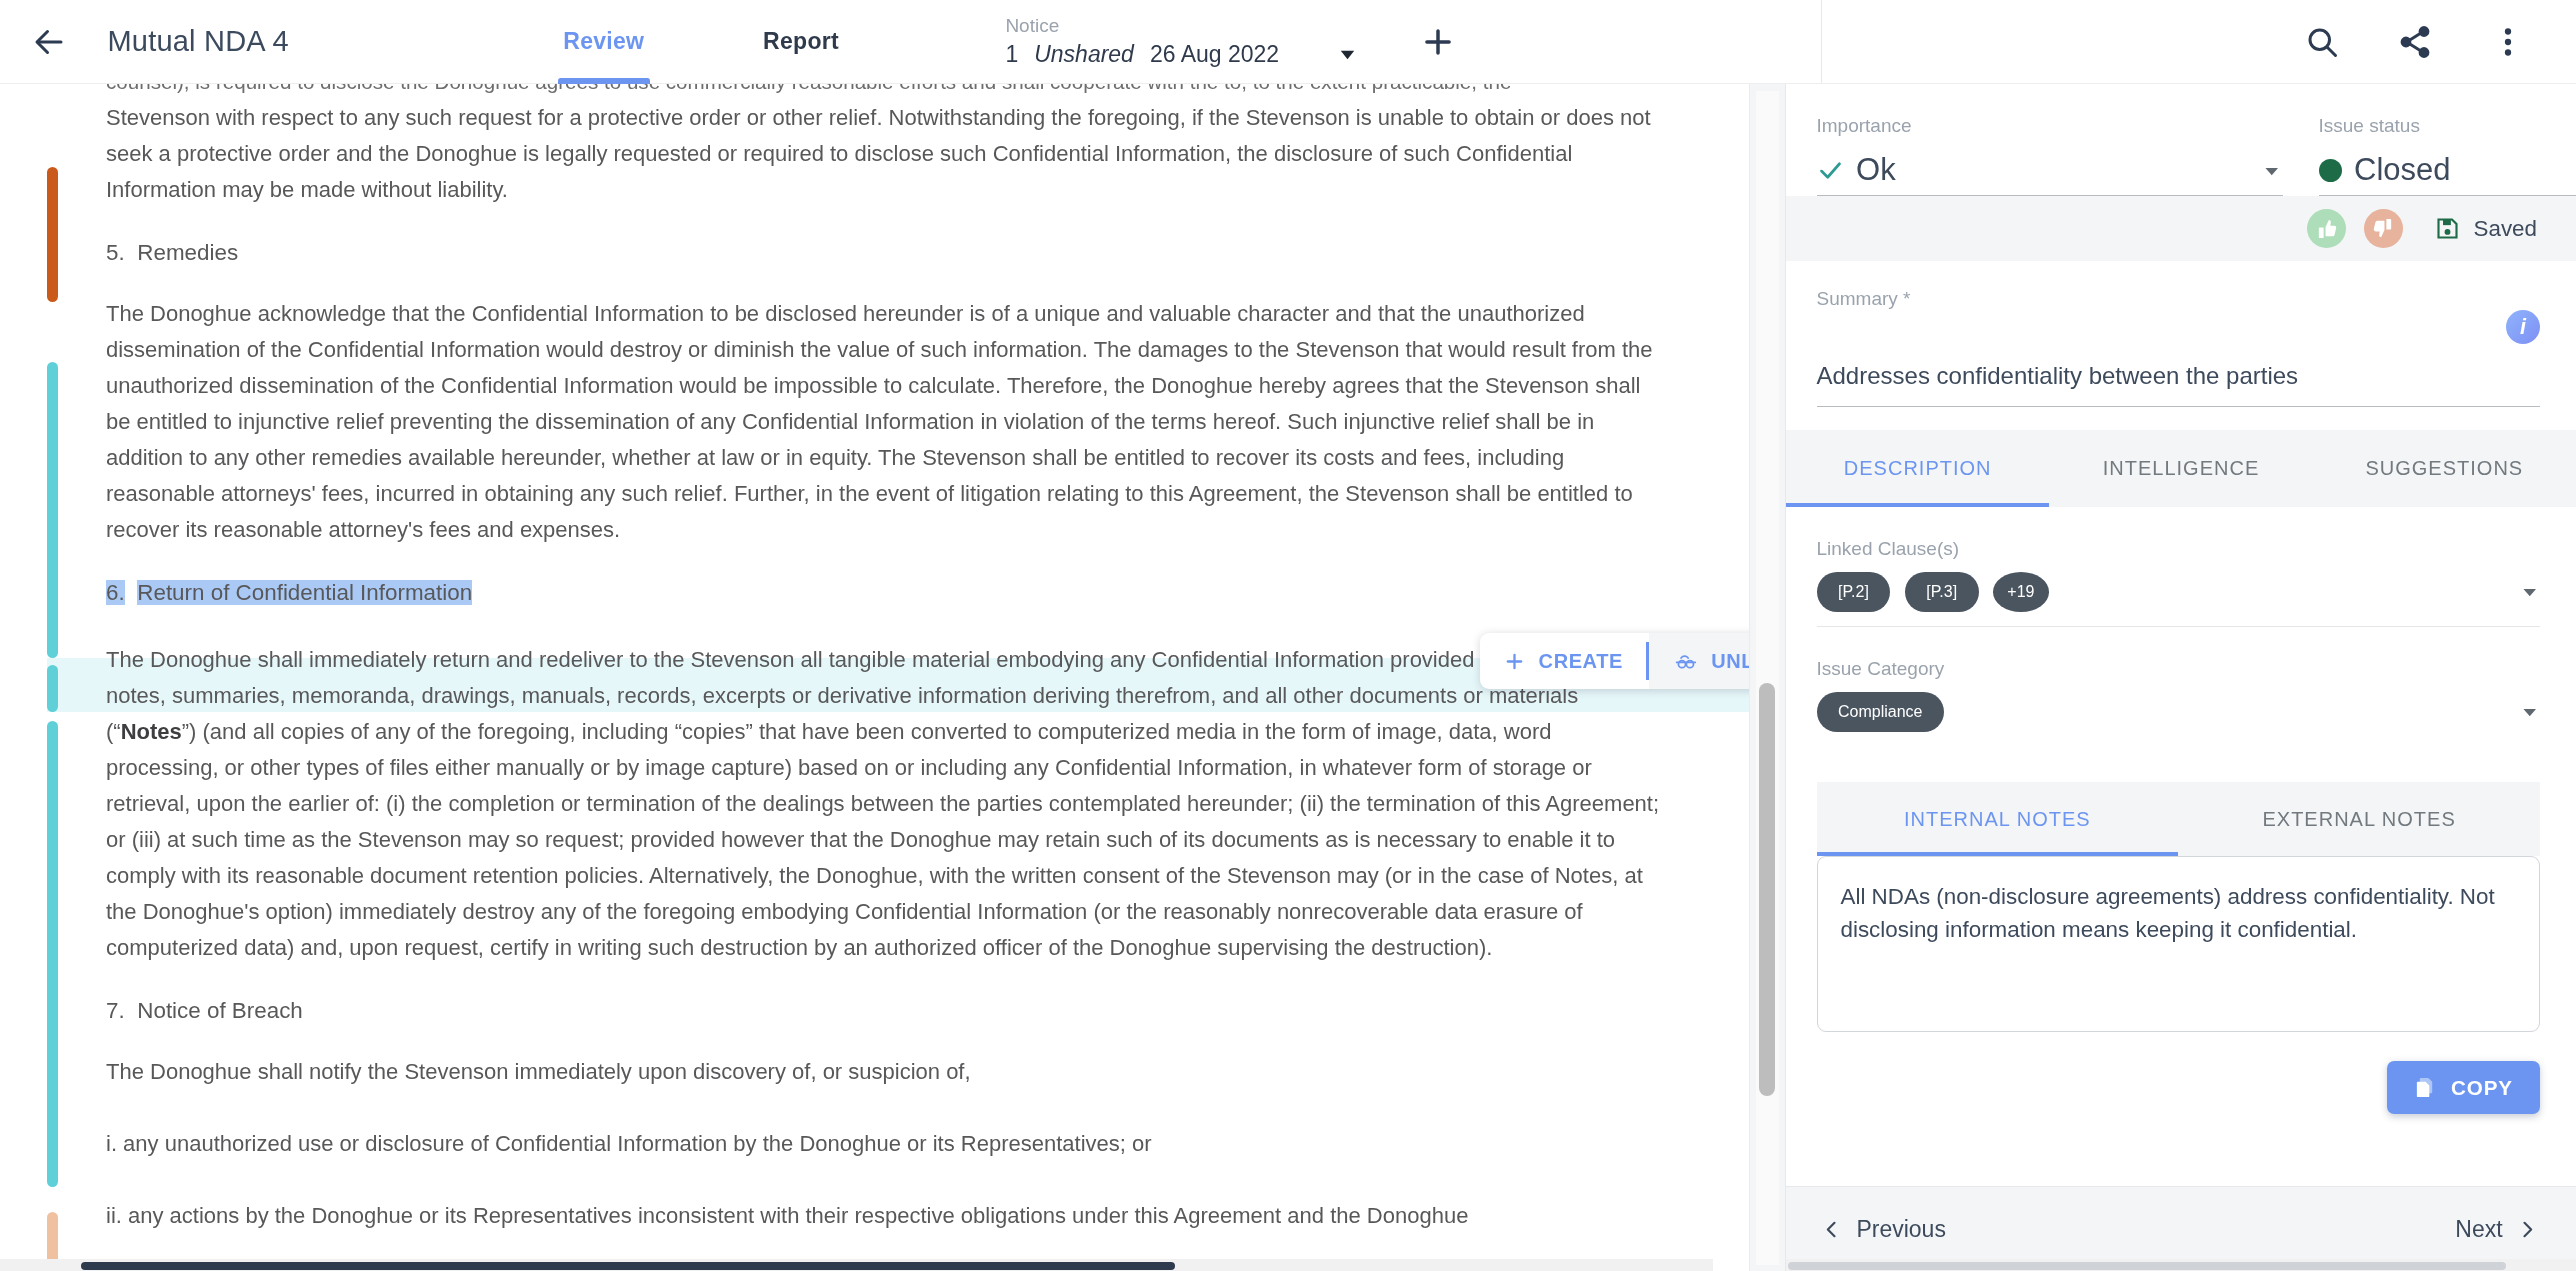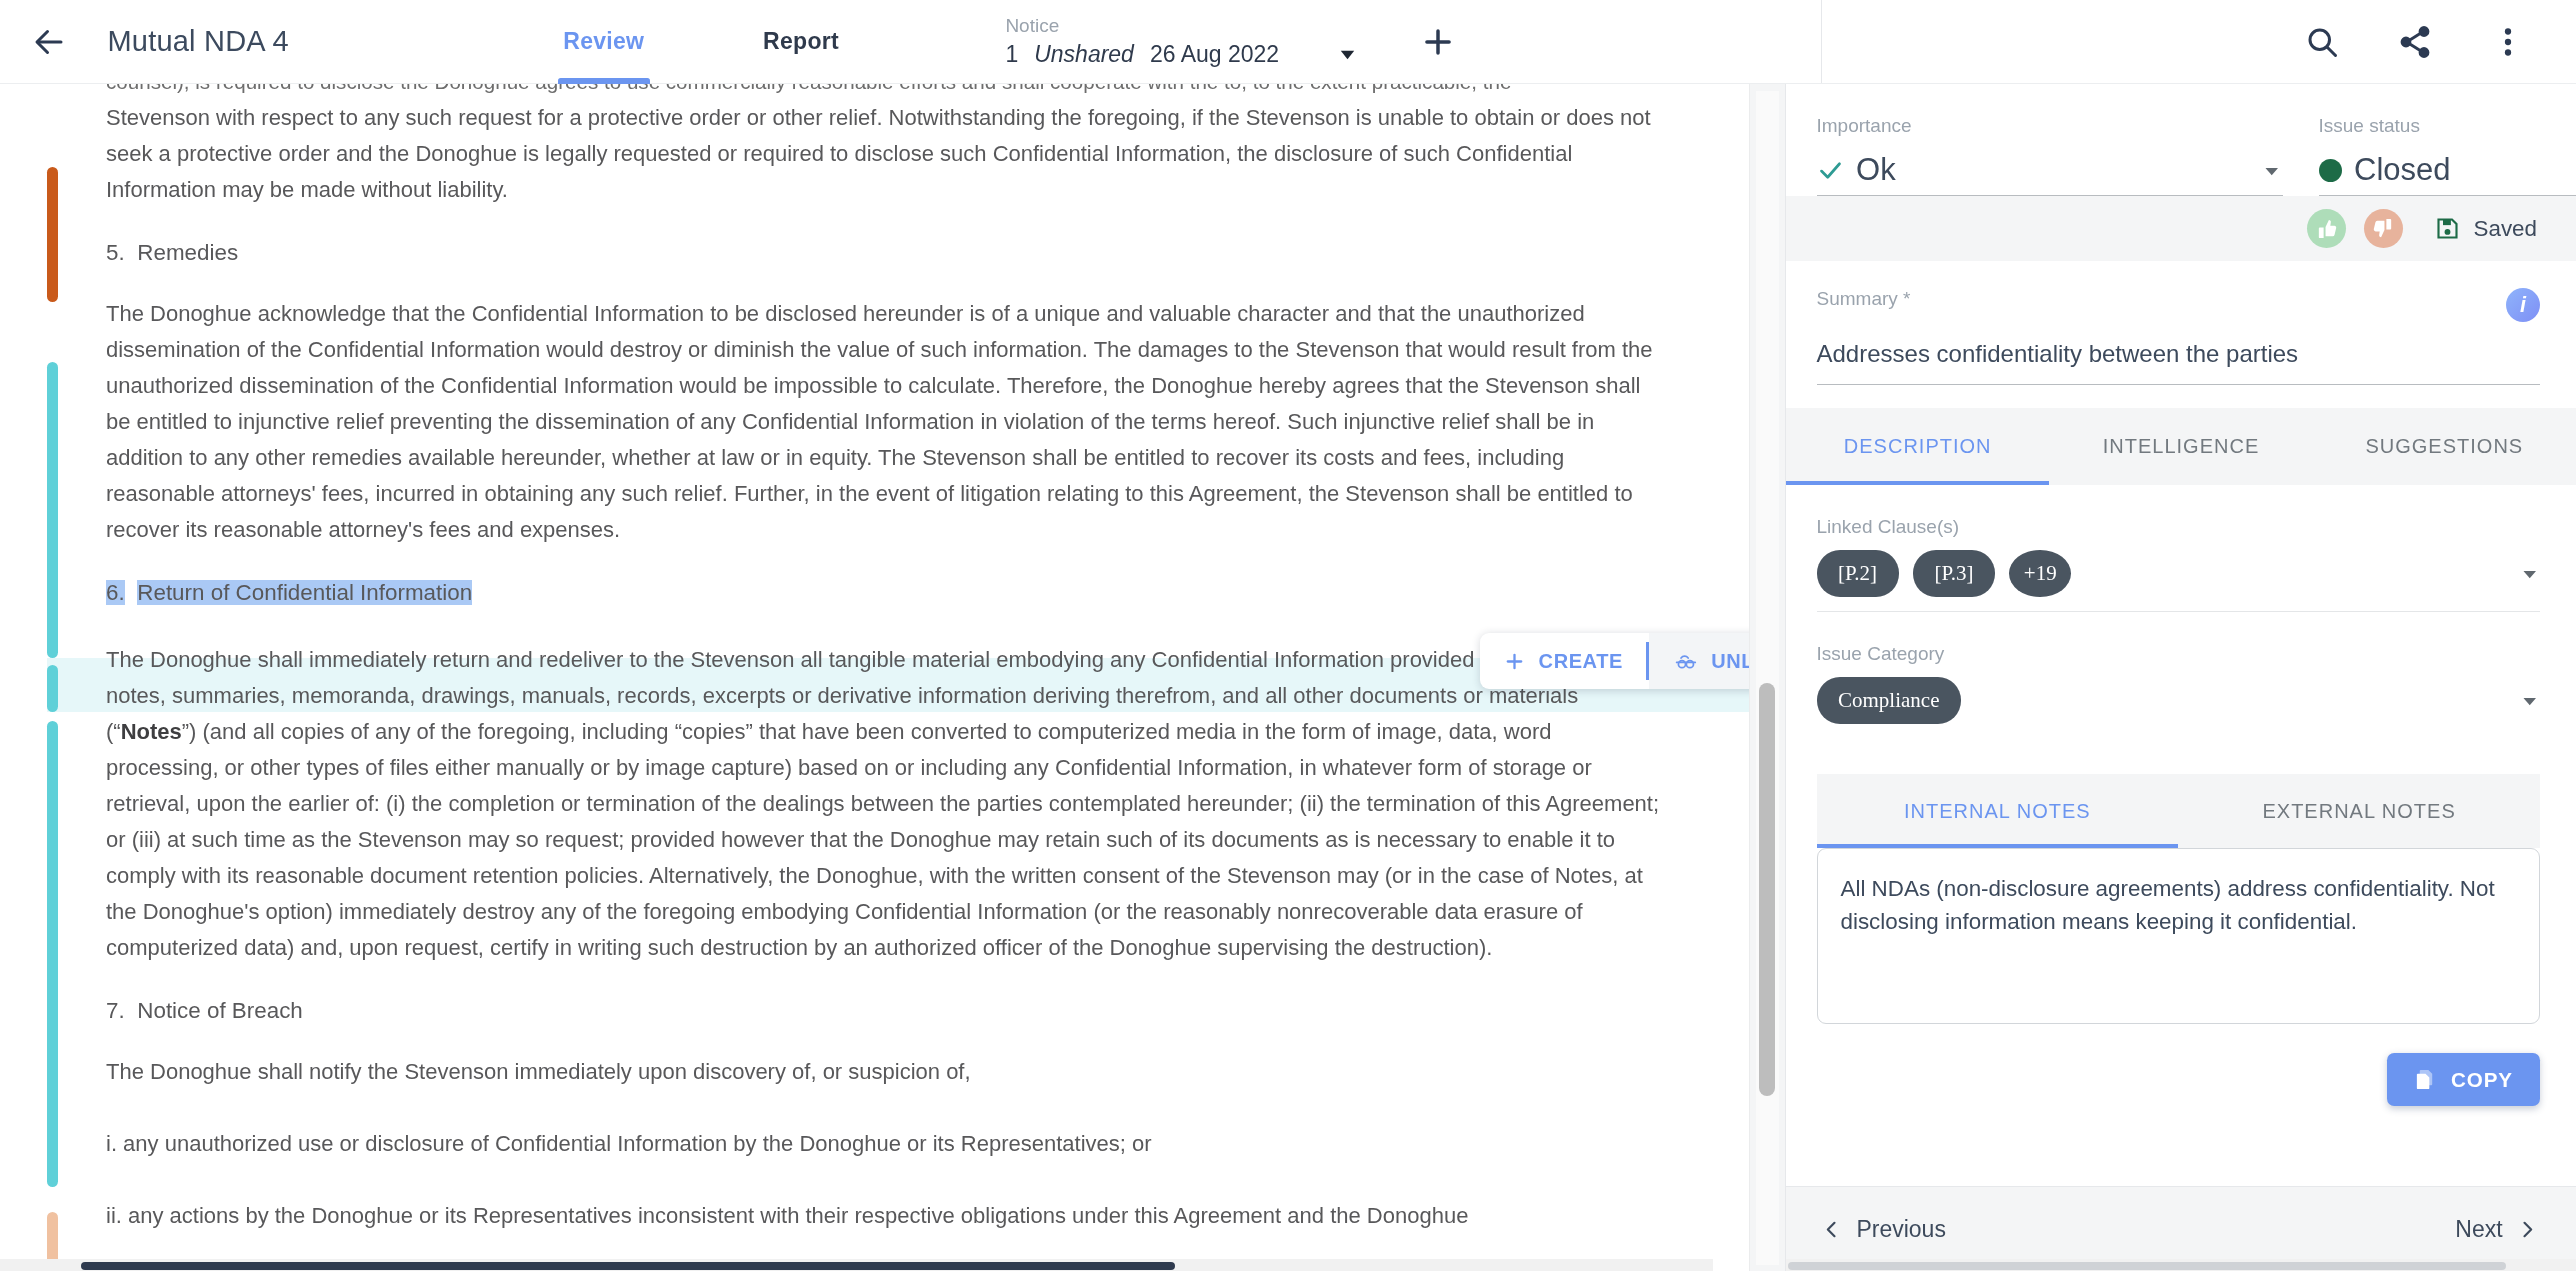--- a/index.html
+++ b/index.html
@@ -168,21 +168,21 @@
     display: flex; align-items: center; justify-content: flex-end;
     padding-right: 39px; gap: 18px;
   }
   .thumb-btn { width: 39px; height: 39px; border-radius: 50%; display: flex; align-items: center; justify-content: center; cursor: pointer; }
   .thumb-up { background: #aeddb9; }
   .thumb-down { background: #e7b39c; }
   .saved-wrap { display: flex; align-items: center; gap: 12.6px; margin-left: 12.6px; cursor: pointer; }
   .saved-txt { font-size: 22.4px; color: #3d4a5c; }
 
   .summary-block { padding: 27px 36px 0 30.5px; background: #fff; }
-  .summary-head { display: flex; align-items: flex-start; }
+  .summary-head { display: flex; align-items: flex-start; flex-direction: column; }
   .summary-label { font-size: 19px; color: #9aa3ad; }
   .info-badge {
     margin-left: auto; width: 34px; height: 34px; border-radius: 50%;
     background: linear-gradient(135deg,#8fb4fb,#7e8ff5);
     color: #fff; font-size: 21.5px; font-weight: bold; font-style: italic;
     display: flex; align-items: center; justify-content: center; cursor: pointer;
   }
   .summary-value {
     font-size: 24px; color: #3d4a5c; margin-top: 18px; padding-bottom: 16px;
     border-bottom: 0.9px solid #b8bcc0;
@@ -204,21 +204,21 @@
   .panel-scroll { flex: 1 1 auto; overflow: hidden; padding: 0 36px 0 30.5px; }
 
   .group { margin-top: 30.5px; }
   .group-label { font-size: 19px; color: #9aa3ad; margin-bottom: 12.6px; }
   .chiprow {
     display: flex; align-items: center; gap: 14.4px; padding-bottom: 14.4px;
     border-bottom: 0.9px solid #e4e6e8;
   }
   .chip {
     background: #4a5560; color: #ffffff; border-radius: 23px;
-    font-size: 21px; padding: 10.8px 21.5px; white-space: nowrap; cursor: pointer; font-family: Liberation Serif, serif;
+    font-size: 16px; padding: 10.8px 21.5px; white-space: nowrap; cursor: pointer;
   }
   .chip.round { border-radius: 50%; padding: 10.8px 14.4px; }
   .chiprow .field-caret { margin-left: auto; }
   .group.nobord .chiprow { border-bottom: none; }
 
   .notes-tabs { display: flex; background: #f4f5f6; height: 74px; margin-top: 36px; }
   .ntab {
     flex: 1 1 0; display: flex; align-items: center; justify-content: center;
     font-size: 20px; letter-spacing: 1px; color: #72797f; cursor: pointer; position: relative;
   }

